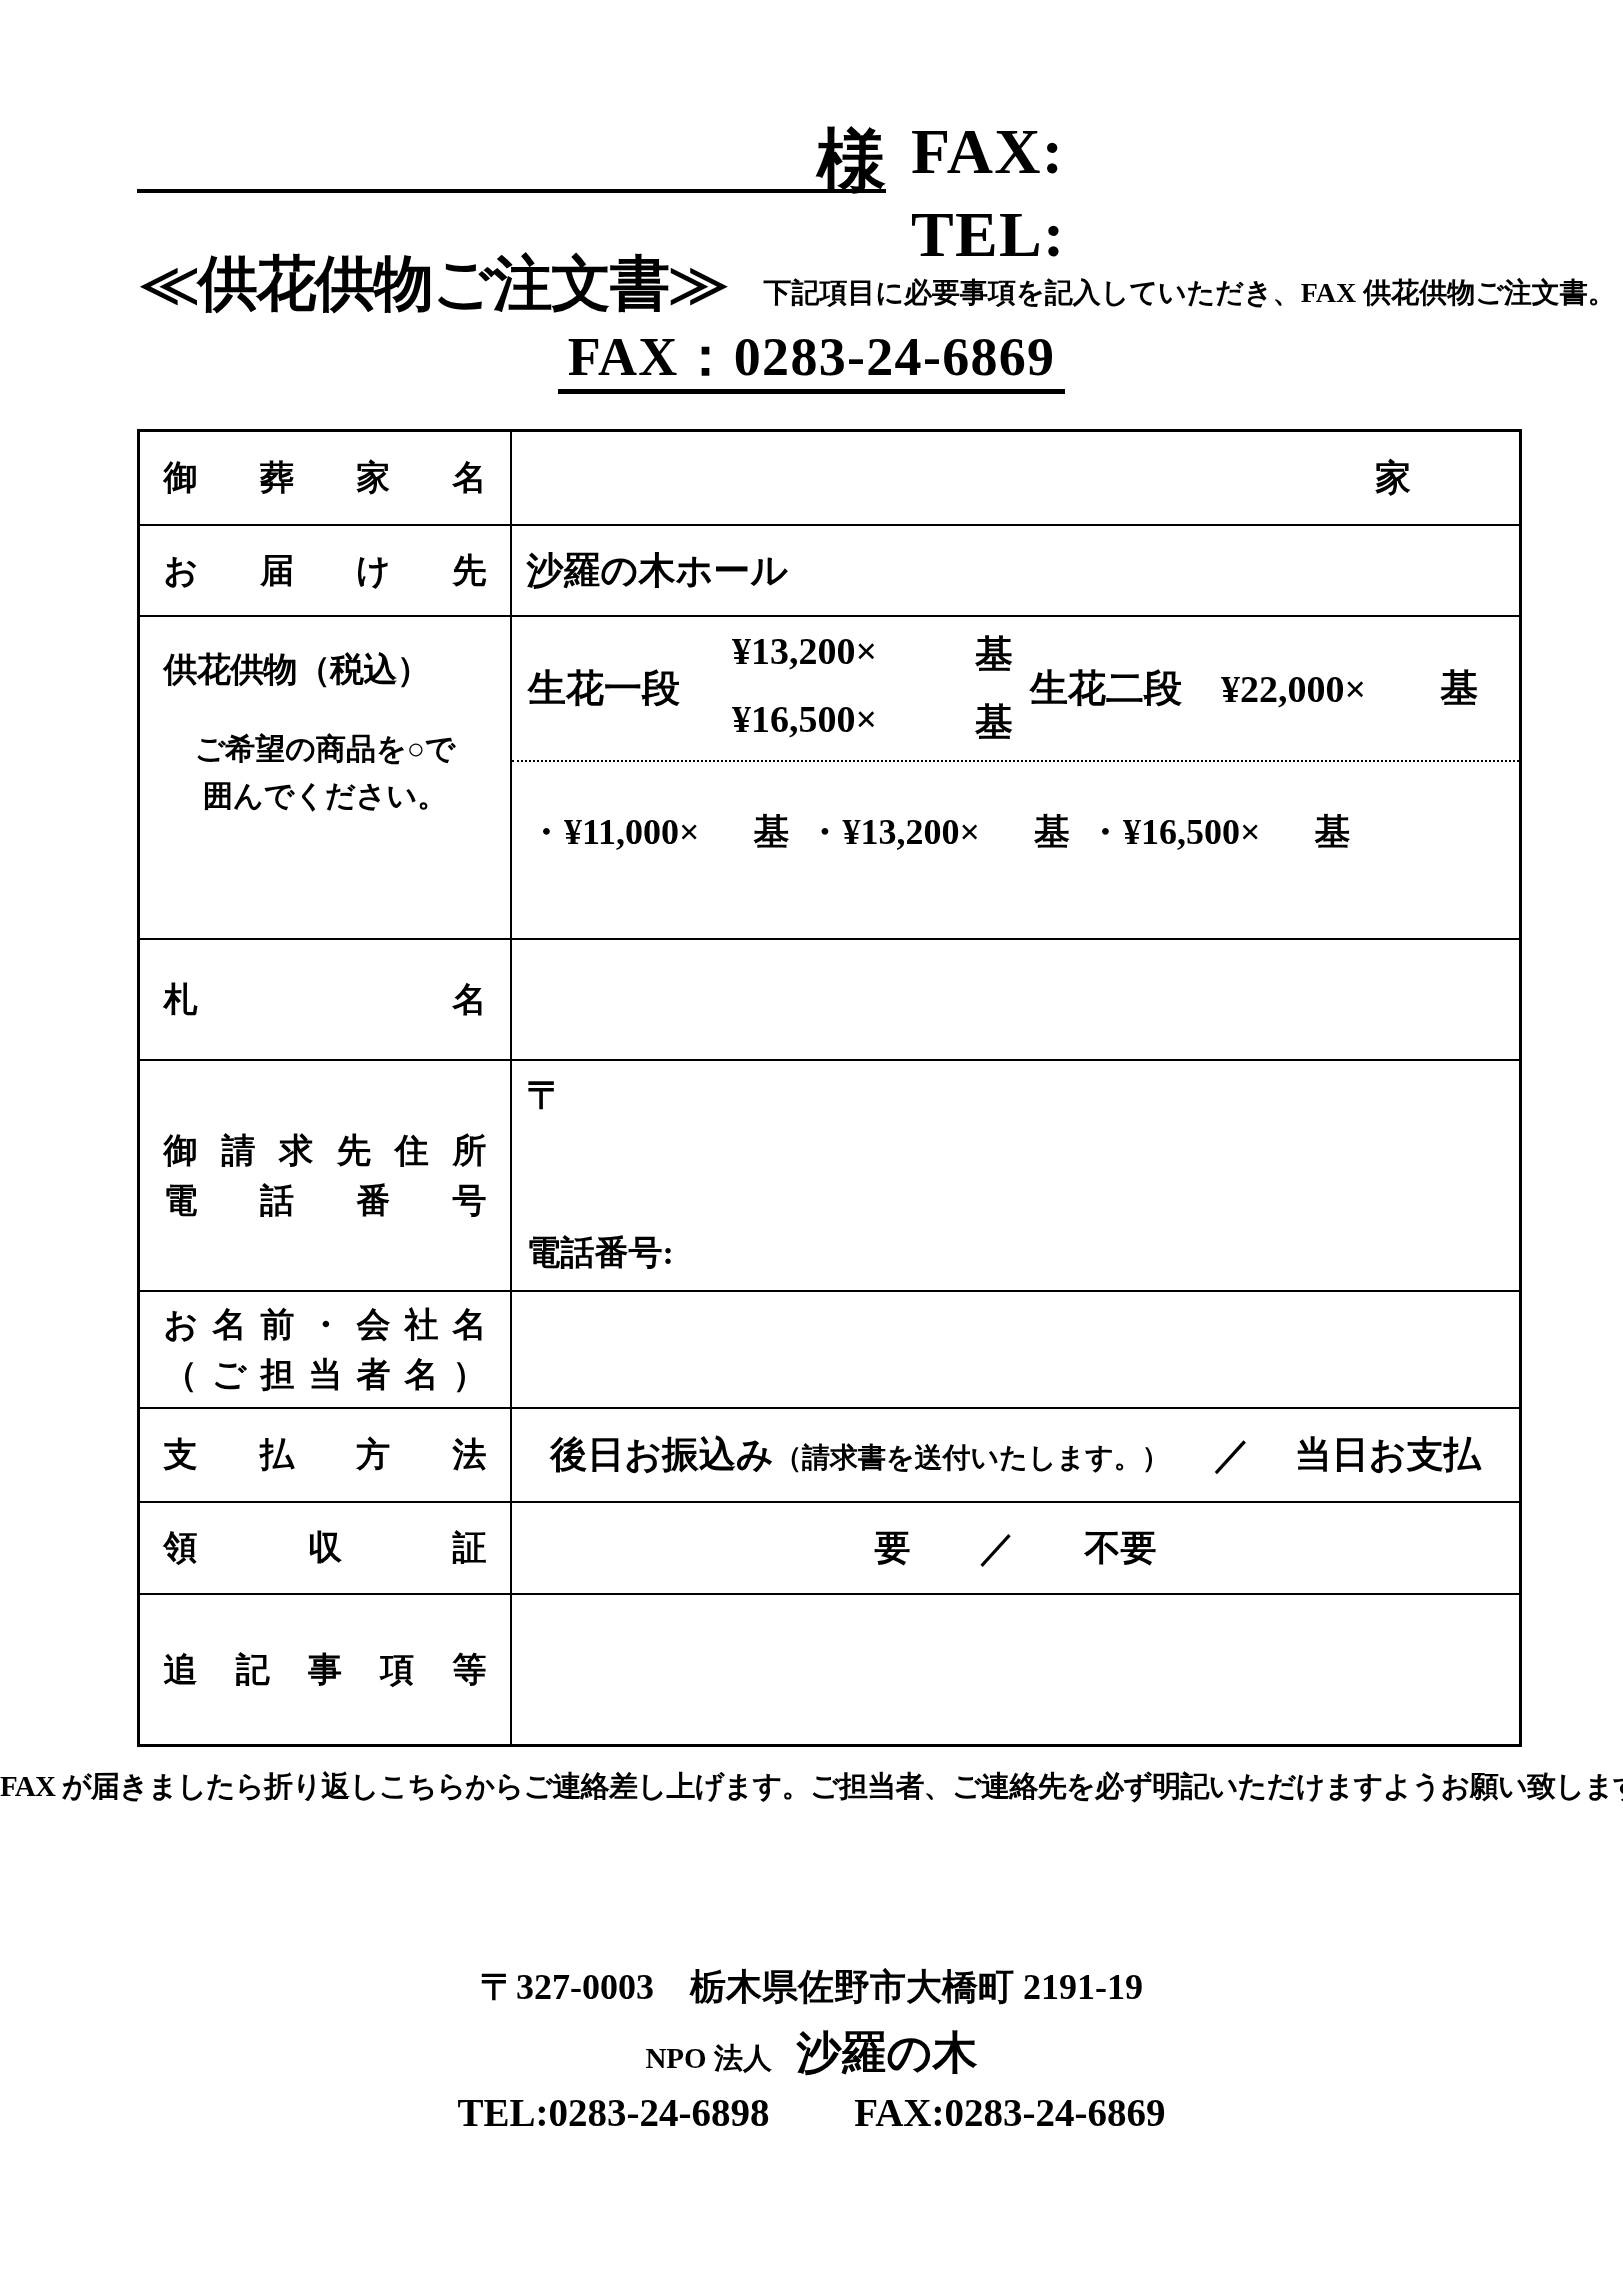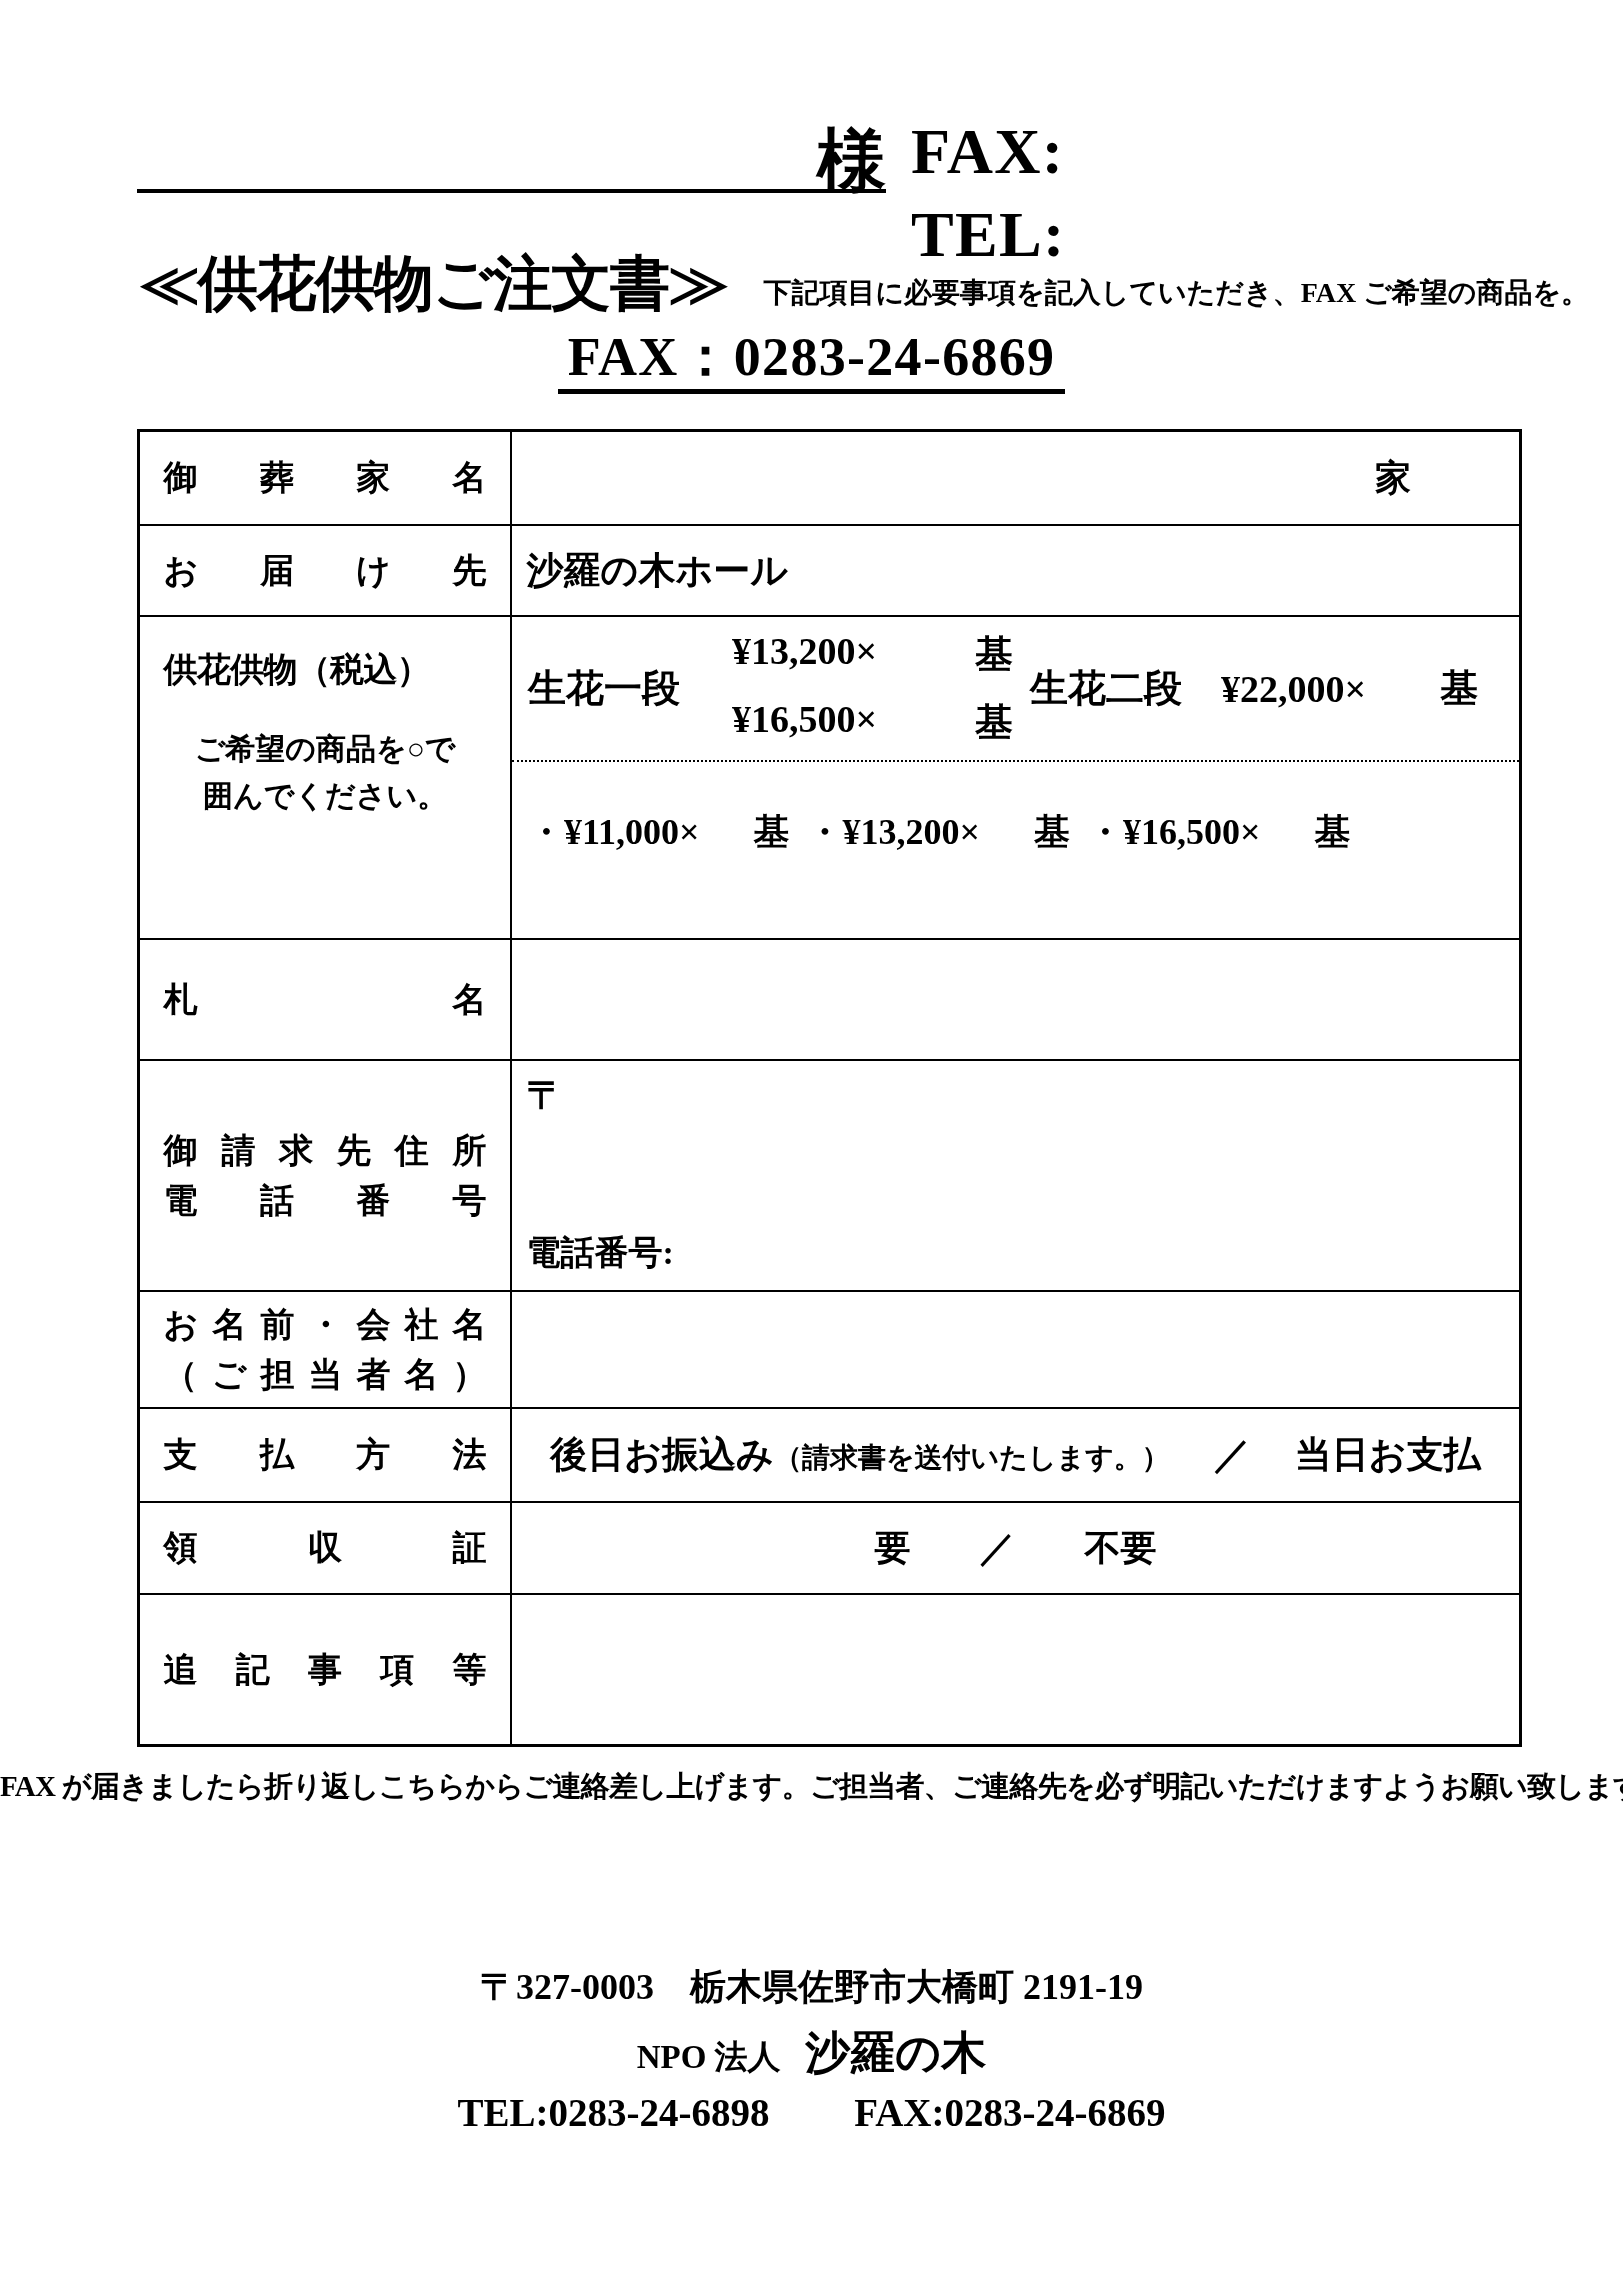--- a/index.html
+++ b/index.html
@@ -86,41 +86,41 @@
   .v-receipt{display:flex;align-items:center;justify-content:center;white-space:nowrap;}
   .v-receipt .sep{margin:0 69px;}
   
   .bottom-note{
     position:absolute;top:1767px;left:0;width:100%;
     text-align:center;font-size:29px;letter-spacing:-0.7px;white-space:nowrap;
   }
   .footer{position:absolute;top:1963px;left:0;width:100%;text-align:center;}
   .footer .address{font-size:36px;}
   .footer .org{margin-top:10.5px;}
-  .footer .org .prefix{font-size:33px;}
+  .footer .org .prefix{font-size:29px;}
   .footer .org .name{font-size:45px;margin-left:22px;}
   .footer .telfax{margin-top:7.9px;font-size:39px;}
   .footer .telfax .fx{margin-left:75px;}
 </style>
 </head>
 <body>
 
 <div class="page">
 
   <div class="recipient-line">
     <span class="sama">様</span>
   </div>
   <div class="faxtel">
     <div>FAX:</div>
     <div>TEL:</div>
   </div>
 
   <div class="title-row">
     <div class="title-heading">≪供花供物ご注文書≫</div>
-    <div class="title-subtitle">下記項目に必要事項を記入していただき、FAX ご希望の商品を。</div>
+    <div class="title-subtitle">下記項目に必要事項を記入していただき、FAX 供花供物ご注文書。</div>
   </div>
 
   <div class="fax-banner">
     <span>FAX：0283-24-6869</span>
   </div>
 
   <div class="form-table">
 
     <div class="row h-r1">
       <div class="label-cell">

